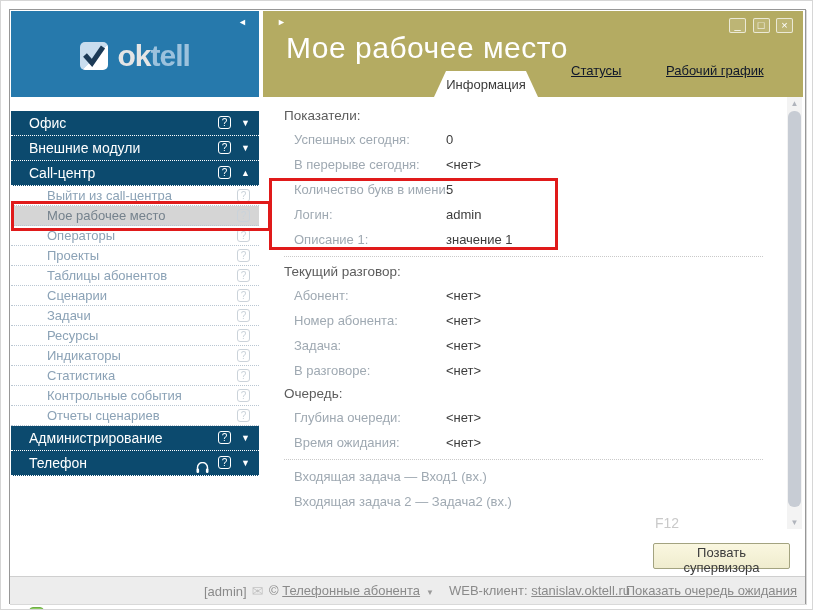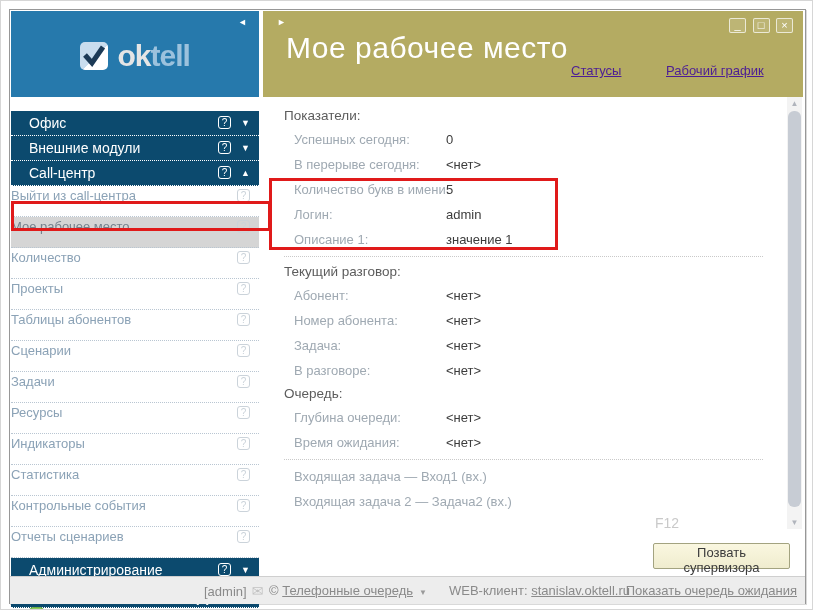--- a/index.html
+++ b/index.html
@@ -22,30 +22,30 @@
   .main-header { position:absolute; left:253px; top:1px; width:540px; height:86px; background:#b4ab62; }
   .expand-arrow { position:absolute; left:14px; top:6px; color:#fff; font-size:9px; cursor:pointer; }
   .win-controls { position:absolute; right:10px; top:4px; }
   .win-btn { display:inline-block; width:17px; height:15px; margin-left:2px; border:1px solid rgba(255,255,255,.7);
              border-radius:2px; background:rgba(255,255,255,.12); color:#fff; font-size:11px; line-height:12px;
              text-align:center; cursor:pointer; }
   .page-title { position:absolute; left:23px; top:20px; color:#fff; font-size:30px; font-weight:normal; letter-spacing:.5px; white-space:nowrap; }
   .tab-active { position:absolute; left:171px; top:60px; width:104px; height:26px; background:#fff;
                 clip-path:polygon(12px 0,92px 0,104px 26px,0 26px); text-align:center; line-height:27px;
                 font-size:13px; color:#3a3a3a; cursor:pointer; }
-  .tab-link { position:absolute; top:52px; color:#4c1d95; font-size:13px; text-decoration:underline; cursor:pointer; white-space:nowrap; }
+  .tab-link { position:absolute; top:52px; color:#0f172a; font-size:13px; text-decoration:underline; cursor:pointer; white-space:nowrap; }
   .tab-statusy { left:308px; }
   .tab-grafik { left:403px; }
 
   
   .menu { position:absolute; left:1px; top:101px; width:248px; }
   .mgroup { height:25px; background:#0c4a6e; border-bottom:1px dotted #fff; color:#fff; font-size:14px;
             line-height:24px; padding-left:18px; position:relative; cursor:pointer; }
-  .mitem { height:31px; border-bottom:1px dotted #b9c6d2; color:#8ba2b6; font-size:13px; line-height:19px;
-           position:relative; cursor:pointer; white-space:nowrap; }
+  .mitem { height:20px; border-bottom:1px dotted #b9c6d2; color:#8ba2b6; font-size:13px; line-height:19px;
+           padding-left:36px; position:relative; cursor:pointer; white-space:nowrap; }
   .mitem.selected { background:#d5d5d5; color:#75828d; }
   .help { display:inline-block; width:13px; height:13px; border:1px solid currentColor; border-radius:3px;
           font-size:10px; line-height:12px; text-align:center; }
   .mgroup .help { position:absolute; right:28px; top:5px; }
   .mgroup .tri { position:absolute; right:9px; top:5px; font-size:9px; line-height:14px; }
   .mitem .help { position:absolute; right:9px; top:3px; color:#cbd3da; }
   .mgroup .headset { position:absolute; right:50px; top:6px; }
 
   
   .content { position:absolute; left:253px; top:87px; width:540px; height:479px; background:#fff; }
@@ -105,20 +105,21 @@
     </div>
 
     <div class="main-header">
       <span class="expand-arrow">►</span>
       <div class="win-controls">
         <span class="win-btn">_</span>
         <span class="win-btn">□</span>
         <span class="win-btn">×</span>
       </div>
       <div class="page-title">Мое рабочее место</div>
+      <div class="tab-active">Информация</div>
       <span class="tab-link tab-statusy">Статусы</span>
       <span class="tab-link tab-grafik">Рабочий график</span>
     </div>
 
     <div class="menu">
       <div class="mgroup">
         <span>Офис</span>
         <span class="help">?</span>
         <span class="tri">▼</span>
       </div>
@@ -135,21 +136,21 @@
 
       <div class="mitem">
         <span>Выйти из call-центра</span>
         <span class="help">?</span>
       </div>
       <div class="mitem selected">
         <span>Мое рабочее место</span>
         <span class="help">?</span>
       </div>
       <div class="mitem">
-        <span>Количество</span>
+        <span>Операторы</span>
         <span class="help">?</span>
       </div>
       <div class="mitem">
         <span>Проекты</span>
         <span class="help">?</span>
       </div>
       <div class="mitem">
         <span>Таблицы абонентов</span>
         <span class="help">?</span>
       </div>
@@ -278,21 +279,21 @@
     </div>
 
     <div class="statusbar">
       <div class="cluster presence">
         <span class="presence-dot"></span><span>На месте</span><span class="dd">▼</span>
       </div>
       <div class="cluster user-cluster">
         <span>[admin]</span><span class="envelope">✉</span>
       </div>
       <div class="cluster company-cluster">
-        <span>©</span>&nbsp;<span class="slink">Телефонные очередь</span><span class="dd">▼</span>
+        <span>©</span>&nbsp;<span class="slink">Телефонные абонента</span><span class="dd">▼</span>
       </div>
       <div class="cluster web-cluster">
         <span>WEB-клиент:</span>&nbsp;<span class="slink">stanislav.oktell.ru</span>
       </div>
       <div class="cluster queue-cluster">
         <span class="slink">Показать очередь ожидания</span>
       </div>
     </div>
 
     <div class="redbox redbox-sidebar"></div>

